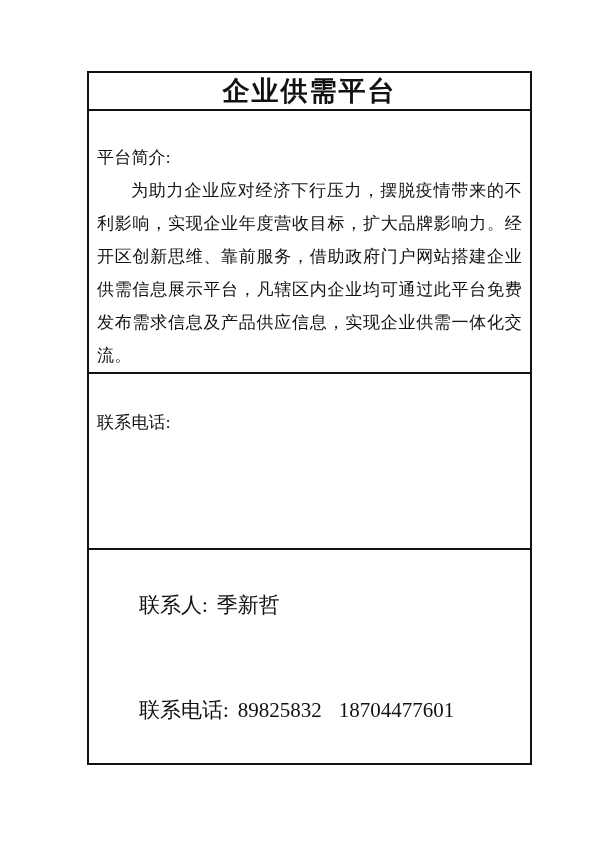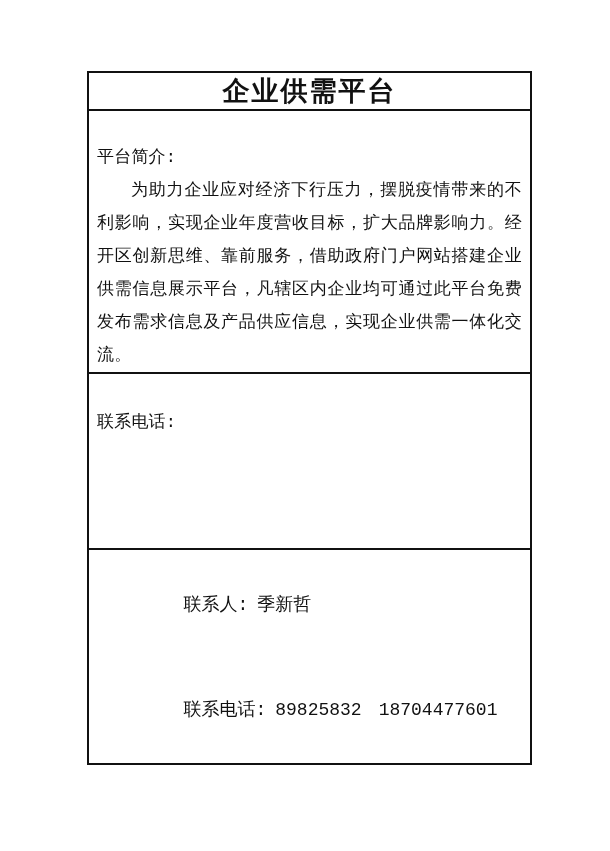--- a/index.html
+++ b/index.html
@@ -2,21 +2,21 @@
 <html><head>
 <meta charset="utf-8">
 <style>
   * { box-sizing: border-box; }
   html, body { margin: 0; padding: 0; }
   .page {
     position: relative;
     width: 568px;
     height: 851px;
     background: #ffffff;
-    font-family: Liberation Mono, monospace;
+    font-family: Liberation Serif, serif;
     color: #111111;
     overflow: hidden;
     padding-left: 32px;
   }
   .doc-table {
     position: absolute;
     left: 87px;
     top: 71px;
     width: 445px;
     height: 694px;
@@ -58,21 +58,21 @@
     margin: 0;
     text-indent: 0;
     text-align: left;
   }
   .cell-paragraph {
     margin: 0;
     text-indent: 2em;
     text-align: justify;
   }
   .contact-line {
-    font-size: 18px;
+    font-size: 21px;
     line-height: 35px;
     white-space: pre-wrap;
   }
   .contact-value { margin-left: 9px; }
   .phone-number-2 { margin-left: 17px; }
 </style>
 </head>
 <body>
 
 <div class="page">

